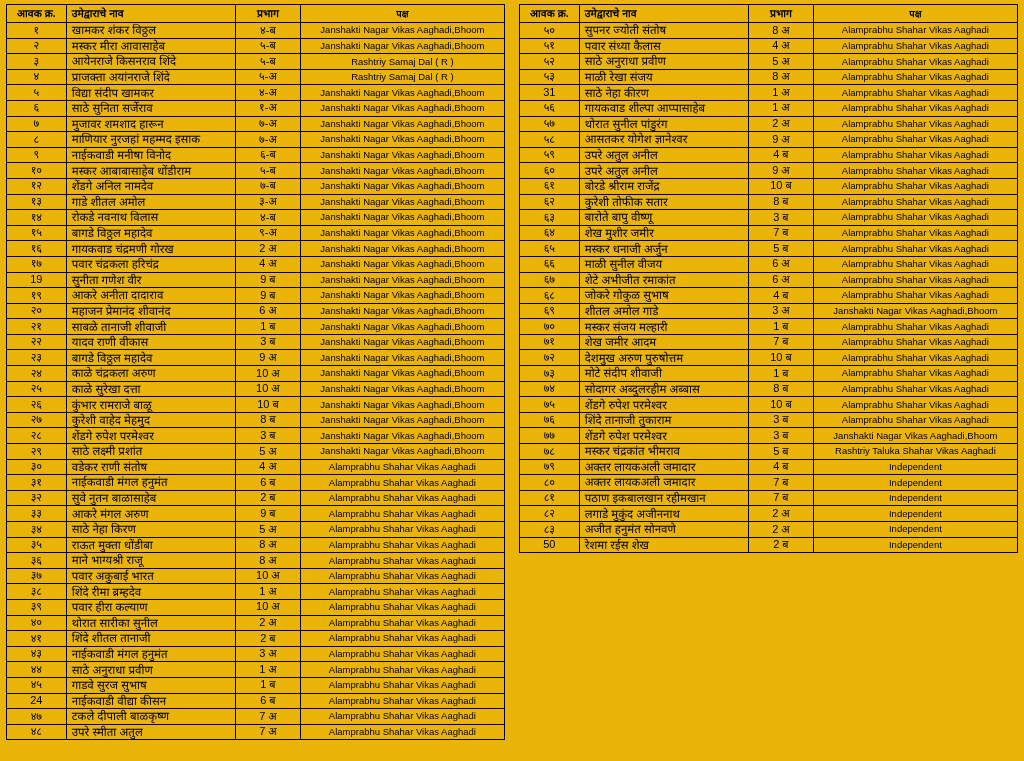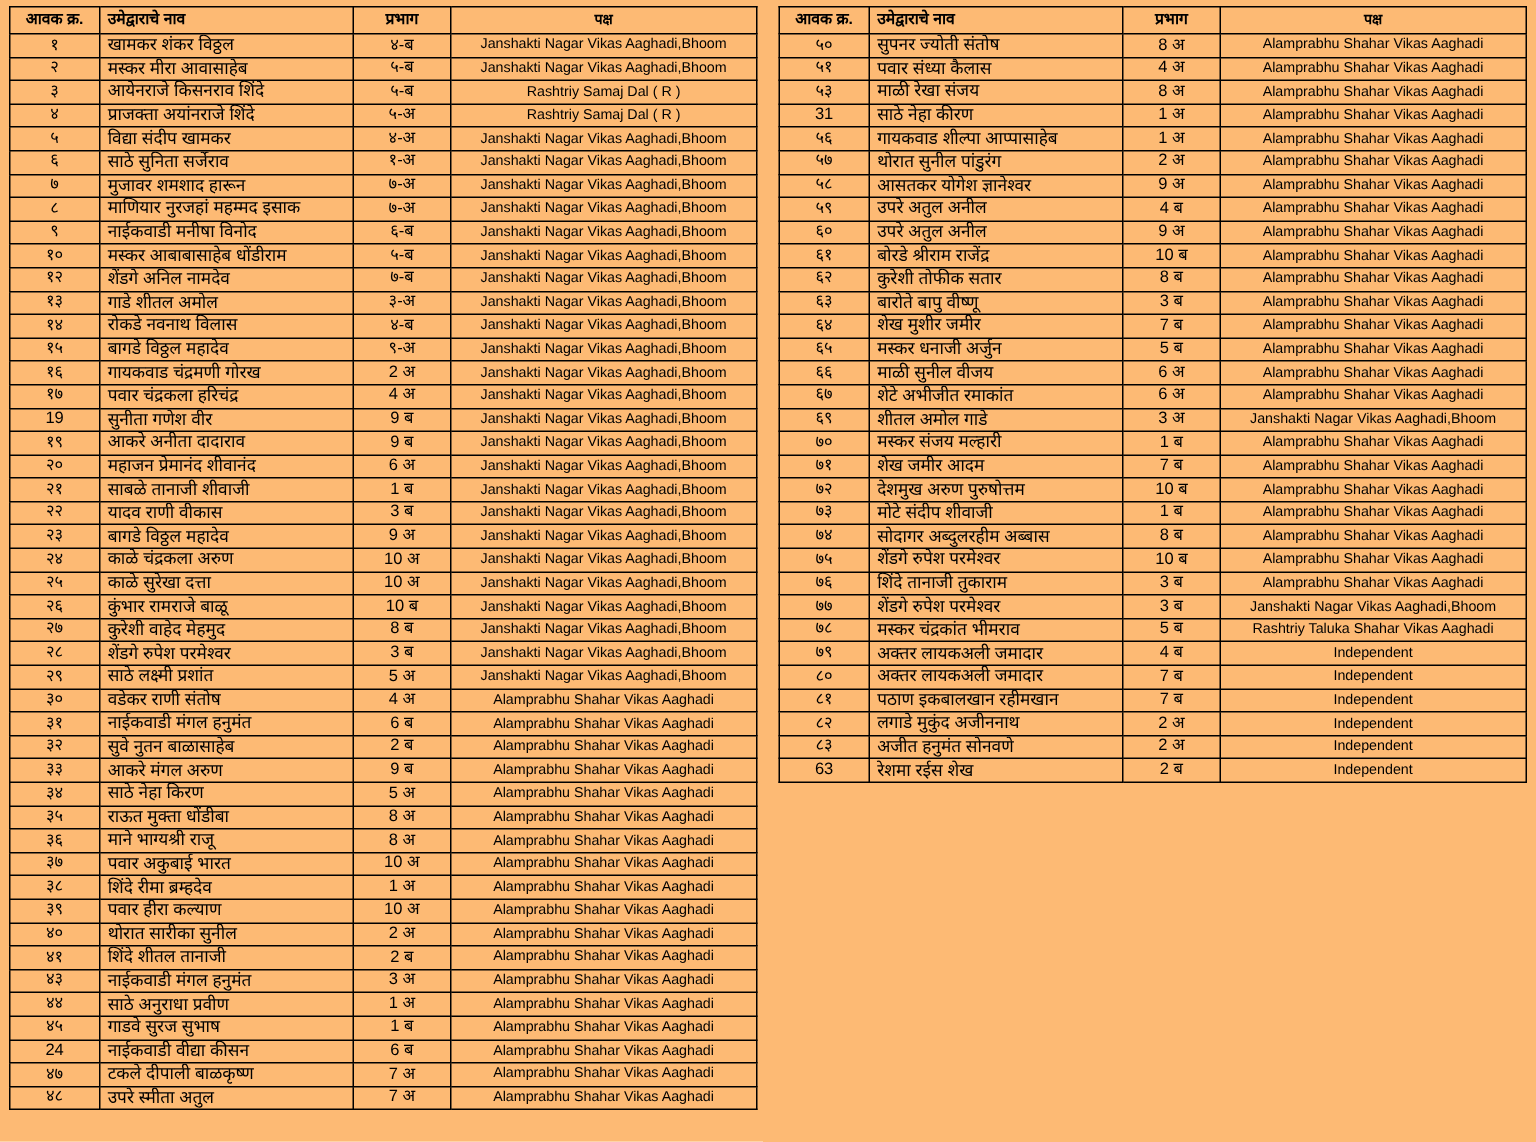--- a/index.html
+++ b/index.html
@@ -7,21 +7,21 @@
     margin: 0; padding: 0;
     width: 1024px; height: 761px;
     background: #ffffff;
     font-family: "Liberation Sans", sans-serif;
   }
   .page {
     width: 1024px; height: 761px;
     display: flex;
     gap: 14px;
     padding: 4px 6px 4px 6px;
-    background: #fdba74;
+    background: #eab308;
   }
   .table-wrap { flex: 1 1 0; }
   table {
     width: 100%;
     border-collapse: collapse;
     table-layout: fixed;
   }
   th, td {
     border: 1px solid #000000;
     padding: 0 3px;
@@ -359,20 +359,26 @@
             <td class="c-ward">8 अ</td>
             <td class="c-party">Alamprabhu Shahar Vikas Aaghadi</td>
           </tr>
           <tr>
             <td class="c-sr">५१</td>
             <td class="c-name">पवार संध्या कैलास</td>
             <td class="c-ward">4 अ</td>
             <td class="c-party">Alamprabhu Shahar Vikas Aaghadi</td>
           </tr>
           <tr>
+            <td class="c-sr">५२</td>
+            <td class="c-name">साठे अनुराधा प्रवीण</td>
+            <td class="c-ward">5 अ</td>
+            <td class="c-party">Alamprabhu Shahar Vikas Aaghadi</td>
+          </tr>
+          <tr>
             <td class="c-sr">५३</td>
             <td class="c-name">माळी रेखा संजय</td>
             <td class="c-ward">8 अ</td>
             <td class="c-party">Alamprabhu Shahar Vikas Aaghadi</td>
           </tr>
           <tr>
             <td class="c-sr">31</td>
             <td class="c-name">साठे नेहा कीरण</td>
             <td class="c-ward">1 अ</td>
             <td class="c-party">Alamprabhu Shahar Vikas Aaghadi</td>
@@ -440,20 +446,26 @@
           <tr>
             <td class="c-sr">६६</td>
             <td class="c-name">माळी सुनील वीजय</td>
             <td class="c-ward">6 अ</td>
             <td class="c-party">Alamprabhu Shahar Vikas Aaghadi</td>
           </tr>
           <tr>
             <td class="c-sr">६७</td>
             <td class="c-name">शेटे अभीजीत रमाकांत</td>
             <td class="c-ward">6 अ</td>
+            <td class="c-party">Alamprabhu Shahar Vikas Aaghadi</td>
+          </tr>
+          <tr>
+            <td class="c-sr">६८</td>
+            <td class="c-name">जोकरे गोकुळ सुभाष</td>
+            <td class="c-ward">4 ब</td>
             <td class="c-party">Alamprabhu Shahar Vikas Aaghadi</td>
           </tr>
           <tr>
             <td class="c-sr">६९</td>
             <td class="c-name">शीतल अमोल गाडे</td>
             <td class="c-ward">3 अ</td>
             <td class="c-party">Janshakti Nagar Vikas Aaghadi,Bhoom</td>
           </tr>
           <tr>
             <td class="c-sr">७०</td>
@@ -533,21 +545,21 @@
             <td class="c-ward">2 अ</td>
             <td class="c-party">Independent</td>
           </tr>
           <tr>
             <td class="c-sr">८३</td>
             <td class="c-name">अजीत हनुमंत सोनवणे</td>
             <td class="c-ward">2 अ</td>
             <td class="c-party">Independent</td>
           </tr>
           <tr>
-            <td class="c-sr">63</td>
+            <td class="c-sr">50</td>
             <td class="c-name">रेशमा रईस शेख</td>
             <td class="c-ward">2 ब</td>
             <td class="c-party">Independent</td>
           </tr>
         </tbody>
     </table>
   </div>
 
 </div>
 

